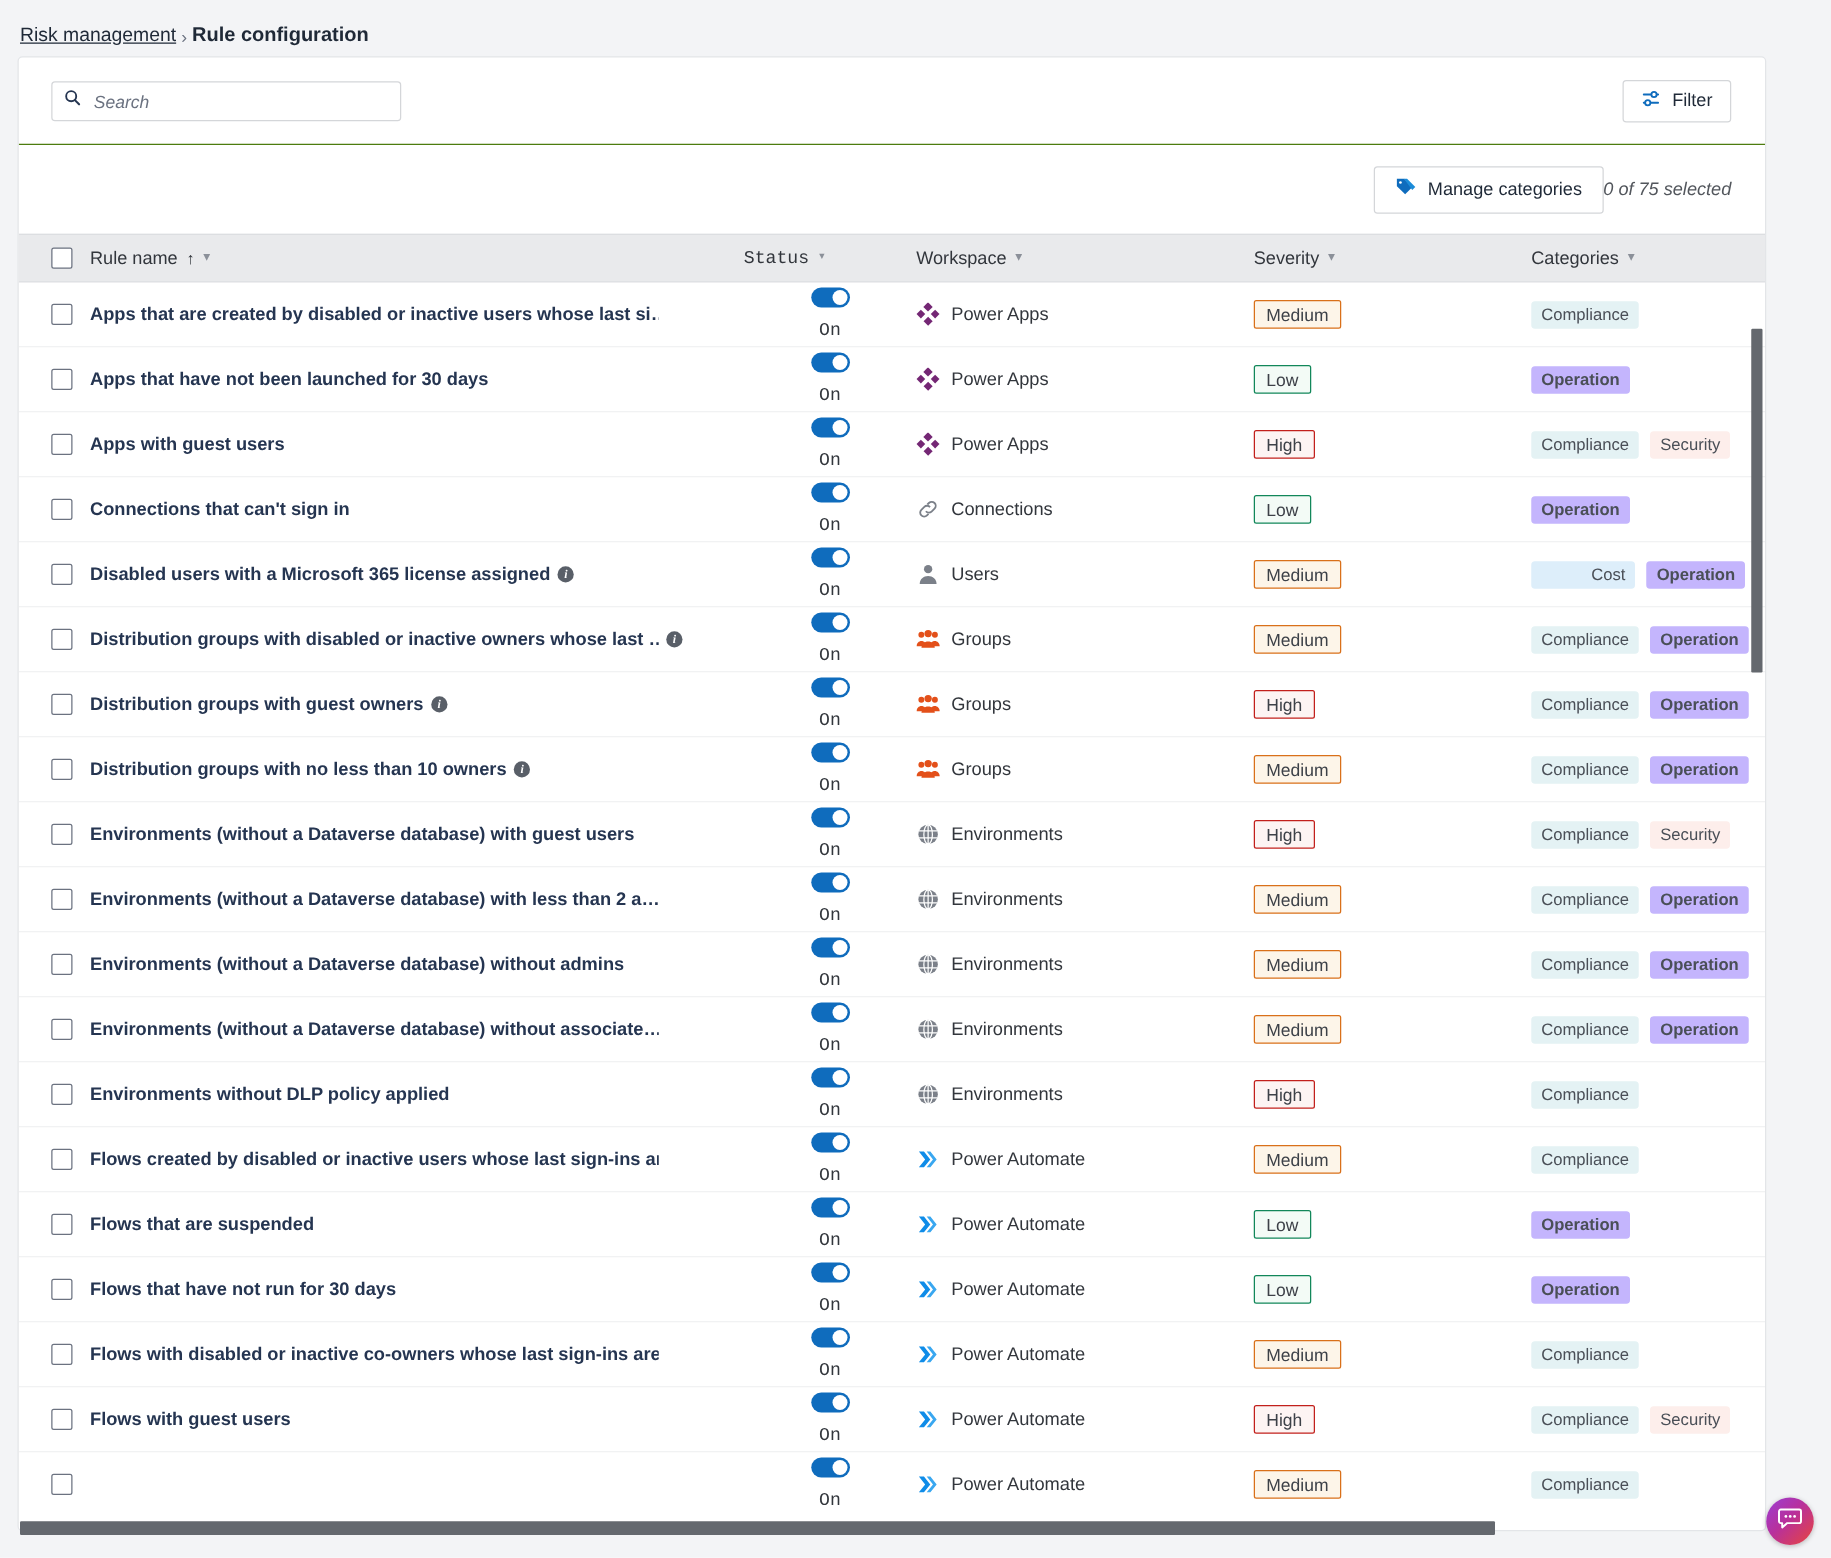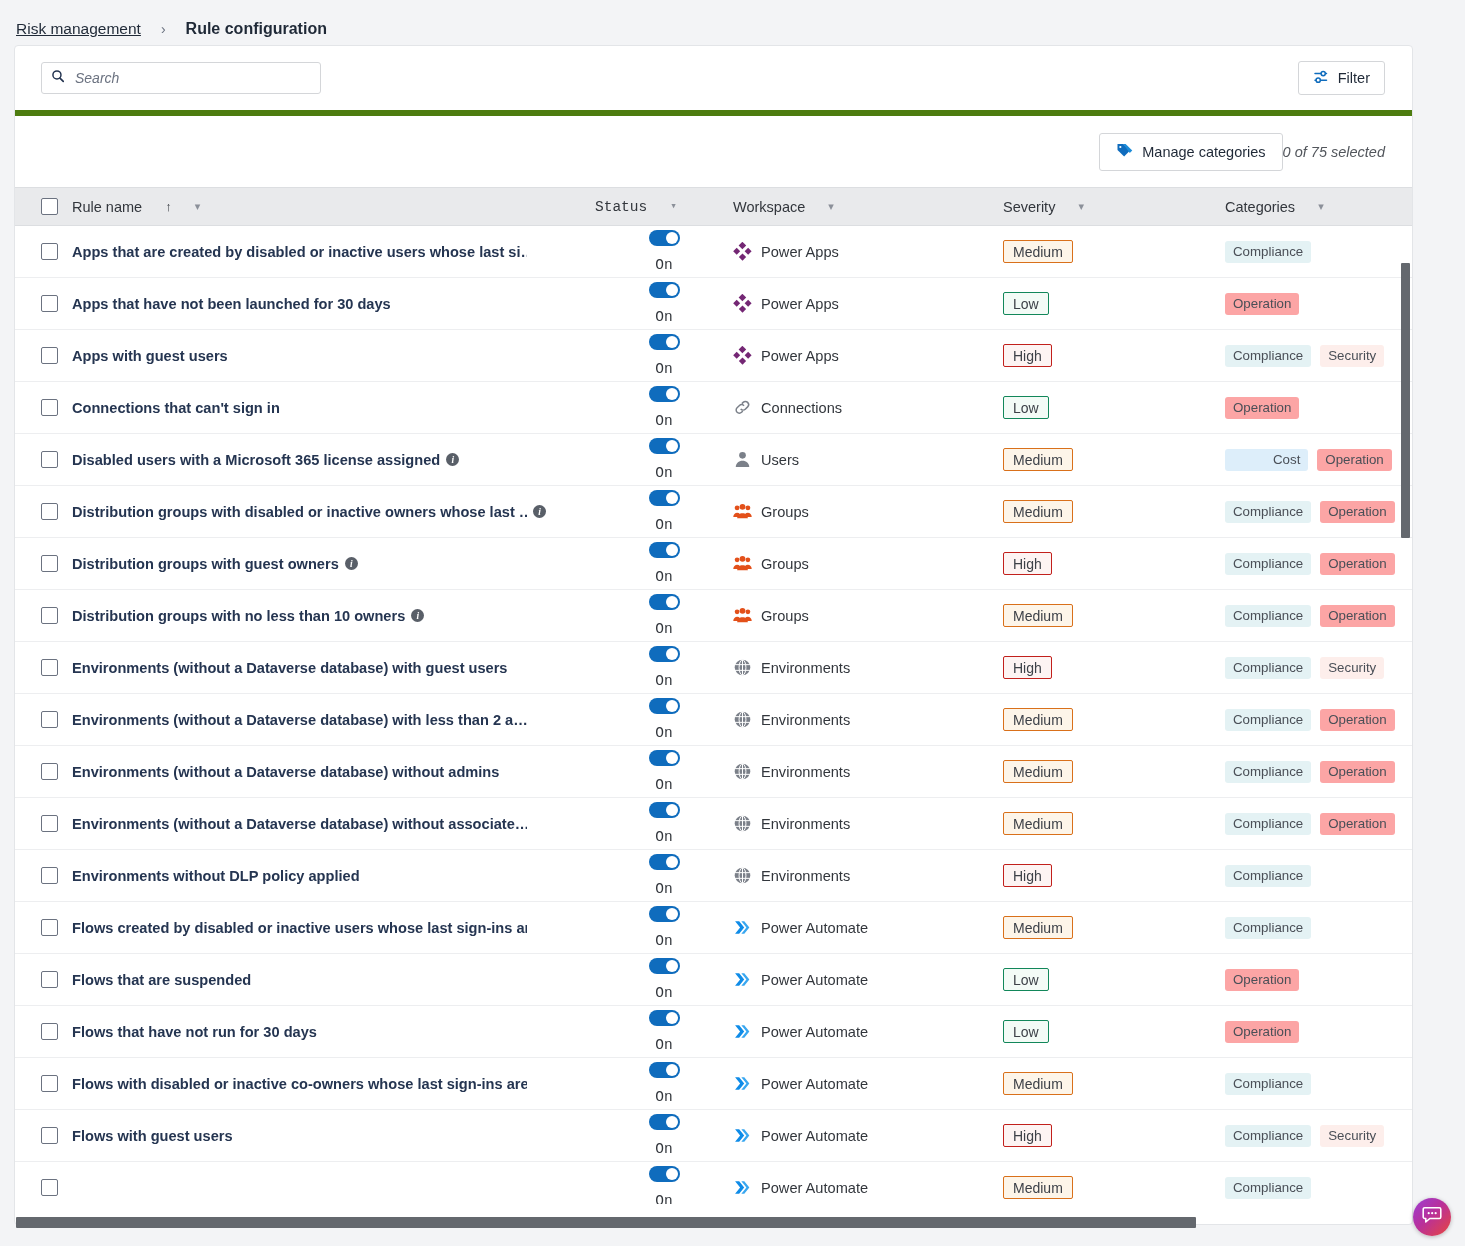--- a/index.html
+++ b/index.html
@@ -7,21 +7,21 @@
     margin: 0; padding: 0;
     width: 1465px; height: 1246px;
     background: #f3f4f6;
     font-family: "Liberation Sans", sans-serif;
     overflow: hidden;
   }
   body { position: relative; }
 
   
   .breadcrumb {
-    display: flex; align-items: center; gap: 20px;
+    display: flex; align-items: center; gap: 4px;
     padding: 14px 0 0 16px;
     height: 44px;
     font-size: 15.5px;
   }
   .bc-link {
     color: #1f2937; text-decoration: underline;
     cursor: pointer;
   }
   .bc-sep { color: #6b7280; font-size: 14px; }
   .bc-current { color: #1f2937; font-weight: bold; font-size: 16px; }
@@ -33,21 +33,21 @@
     width: 1399px; height: 1180px;
     background: #ffffff;
     border: 1px solid #e3e5e8;
     border-radius: 4px;
     overflow: hidden;
   }
 
   
   .toolbar-top {
     height: 70px;
-    border-bottom: 6px solid #4d7c0f;
+    border-bottom: 1px solid #4d7c0f;
     display: flex; align-items: center;
     justify-content: space-between;
     padding: 0 27px 0 26px;
   }
   .search-wrap {
     width: 280px; height: 32px;
     border: 1px solid #d4d6d9;
     border-radius: 3px;
     display: flex; align-items: center;
     padding: 0 9px; gap: 8px;
@@ -86,21 +86,21 @@
   .thead {
     display: flex; align-items: center;
     height: 39px;
     background: #e9eaec;
     border-top: 1px solid #dcdee1;
     border-bottom: 1px solid #dcdee1;
     padding-left: 26px;
     font-size: 14.5px;
     color: #32363c;
   }
-  .th { display: flex; align-items: center; gap: 23px; }
+  .th { display: flex; align-items: center; gap: 7px; }
   .chev { color: #8b9099; font-size: 11px; line-height: 1; }
   .sort-arrow { color: #32363c; font-size: 13px; }
 
   .c-check { width: 31px; flex: none; }
   .c-name  { width: 523px; flex: none; }
   .c-status{ width: 138px; flex: none; font-family: Liberation Mono, monospace; }
   .c-ws    { width: 270px; flex: none; }
   .c-sev   { width: 222px; flex: none; }
   .c-cat   { width: 215px; flex: none; }
 
@@ -166,21 +166,21 @@
 
   
   .cat-cell { display: flex; align-items: center; gap: 9px; flex-wrap: nowrap; }
   .cat {
     display: inline-flex; align-items: center;
     height: 22px; padding: 0 8px;
     border-radius: 3px; font-size: 13.3px;
     color: #4a4f57; white-space: nowrap;
   }
   .cat-compliance { background: #e4f2f4; }
-  .cat-operation  { background: #fca5a5; }
+  .cat-operation  { background: #c4b5fd; font-weight: bold; }
   .cat-security   { background: #fdeeeb; }
   .cat-cost       { background: #ddeefa; padding-left: 48px; }
 
   
   .rows-viewport {
     height: 978px;
     overflow: hidden;
     position: relative;
   }
 

